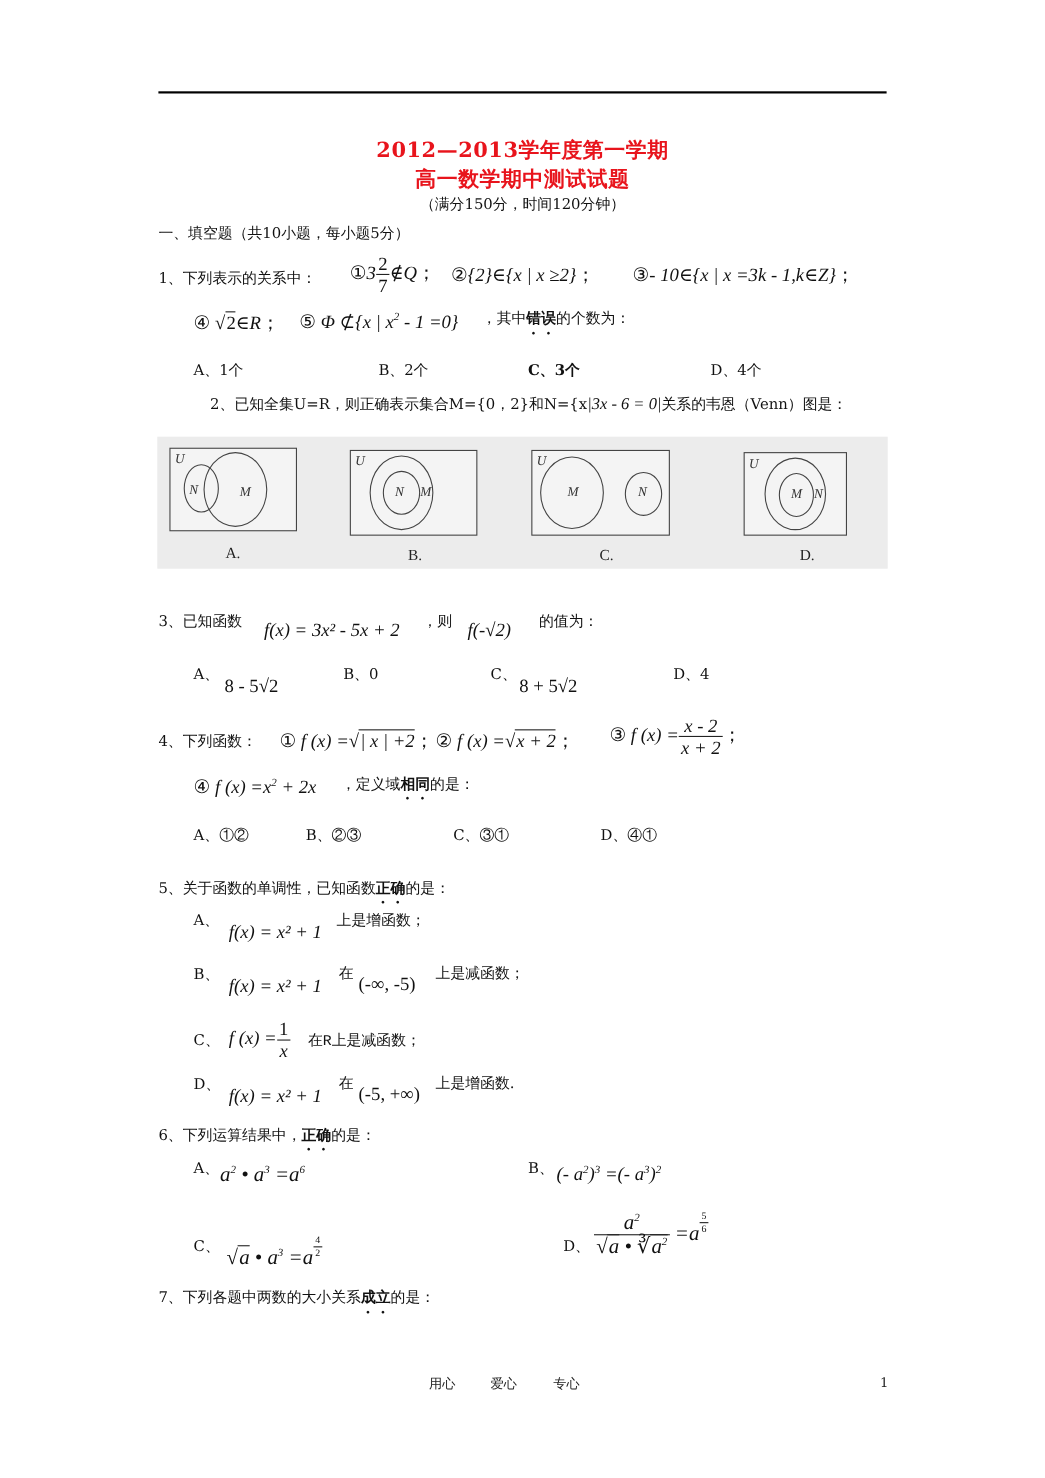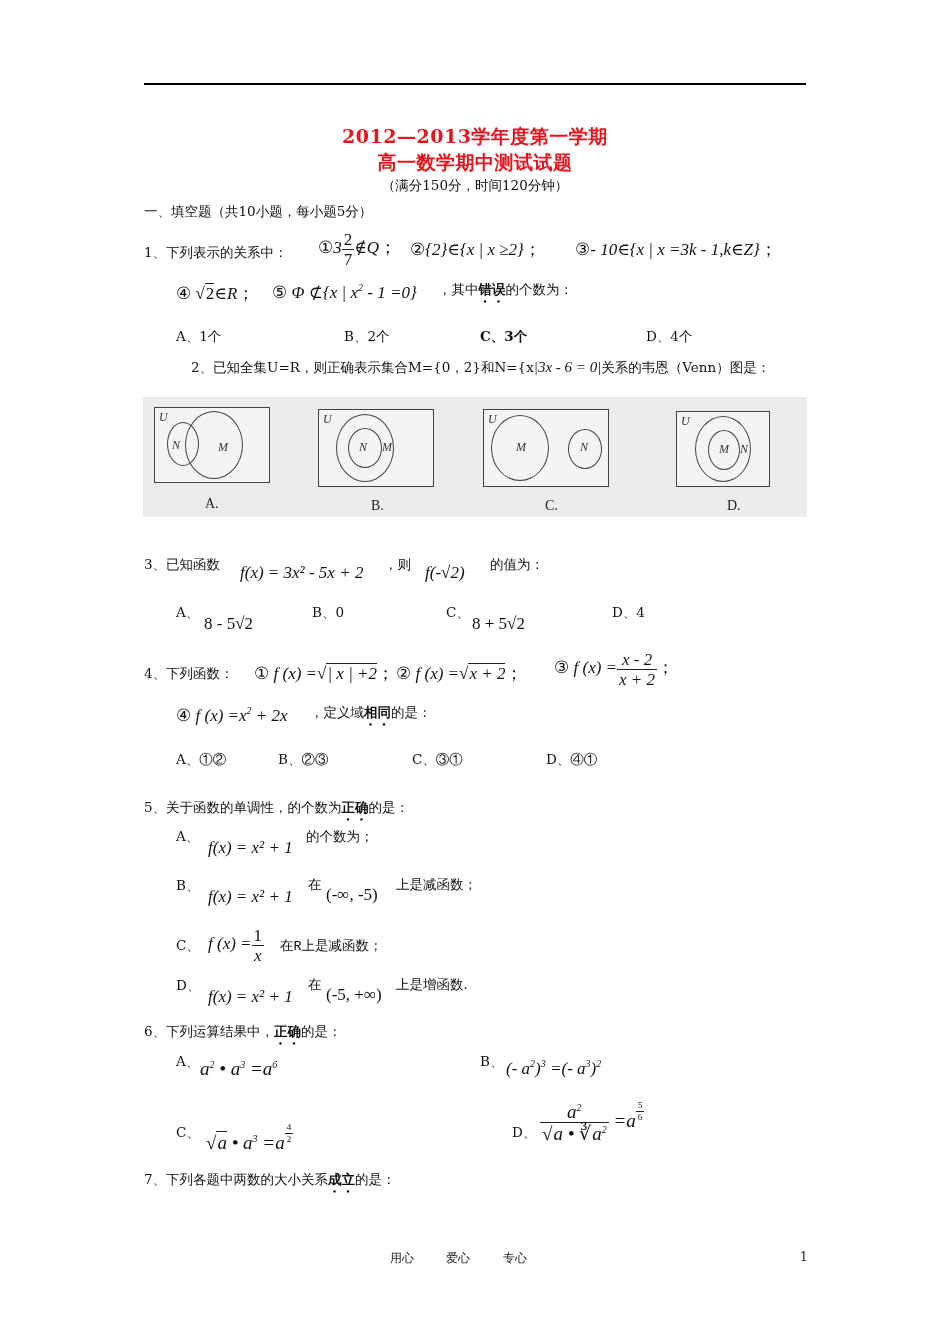--- a/index.html
+++ b/index.html
@@ -120,25 +120,25 @@
 <div class="abs math" style="left:176px; top:705px;"><span class="up">④</span> f (x) =x<span class="sup">2</span> + 2x</div>
 <div class="abs txt" style="left:310px; top:704px;">
   <span>，定义域</span><span class="em">相同</span><span>的是：</span>
 </div>
 <div class="abs txt" style="left:176px; top:751px;">A、①②</div>
 <div class="abs txt" style="left:278px; top:751px;">B、②③</div>
 <div class="abs txt" style="left:412px; top:751px;">C、③①</div>
 <div class="abs txt" style="left:546px; top:751px;">D、④①</div>
 
 <div class="abs txt" style="left:144px; top:799px;">
-  <span>5、</span><span>关于函数的单调性，的个数为</span><span class="em">正确</span><span>的是：</span>
+  <span>5、</span><span>关于函数的单调性，已知函数</span><span class="em">正确</span><span>的是：</span>
 </div>
 <div class="abs txt" style="left:176px; top:828px;">A、</div>
 <div class="abs math" style="left:208px; top:838px;">f(x) = x² + 1</div>
-<div class="abs txt" style="left:306px; top:828px;">的个数为；</div>
+<div class="abs txt" style="left:306px; top:828px;">上是增函数；</div>
 
 <div class="abs txt" style="left:176px; top:877px;">B、</div>
 <div class="abs math" style="left:208px; top:887px;">f(x) = x² + 1</div>
 <div class="abs txt" style="left:308px; top:876px;">在</div>
 <div class="abs math" style="left:326px; top:885px; font-style:normal;">(-∞, -5)</div>
 <div class="abs txt" style="left:396px; top:876px;">上是减函数；</div>
 
 <div class="abs txt" style="left:176px; top:937px;">C、</div>
 <div class="abs math" style="left:208px; top:926px;">f (x) =<span class="frac" style="font-style:italic;"><span class="num up">1</span><span>x</span></span></div>
 <div class="abs txt" style="left:280px; top:937px;font-family:Liberation Mono, monospace;">在R上是减函数；</div>

